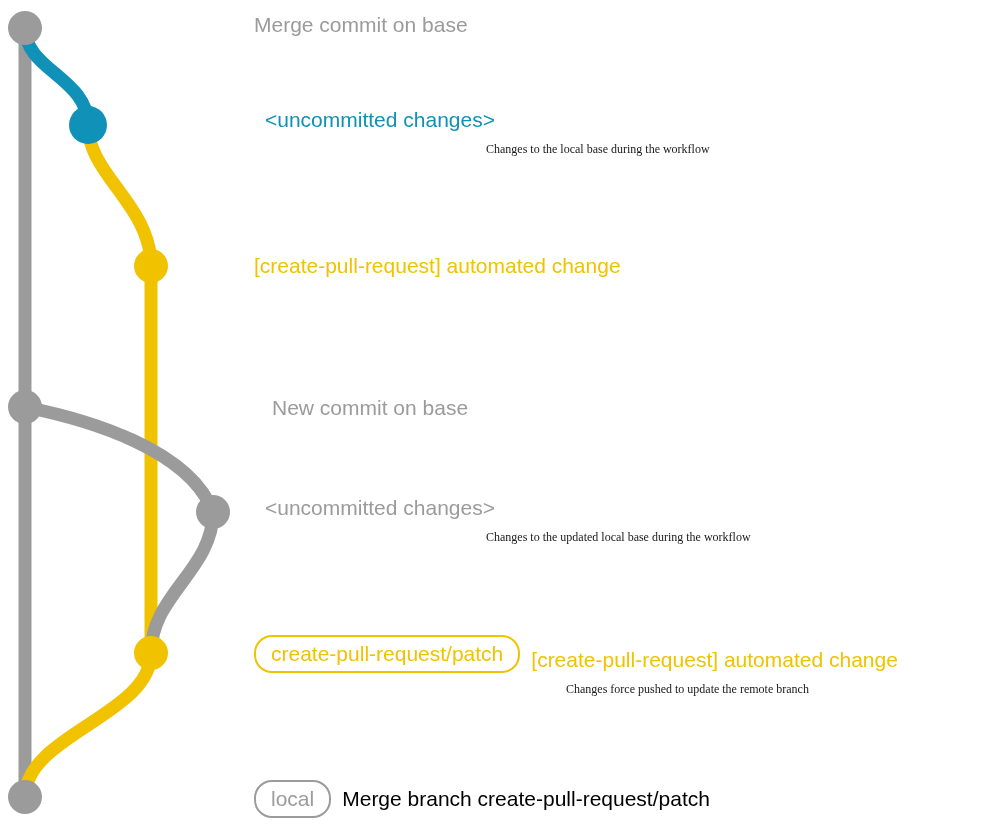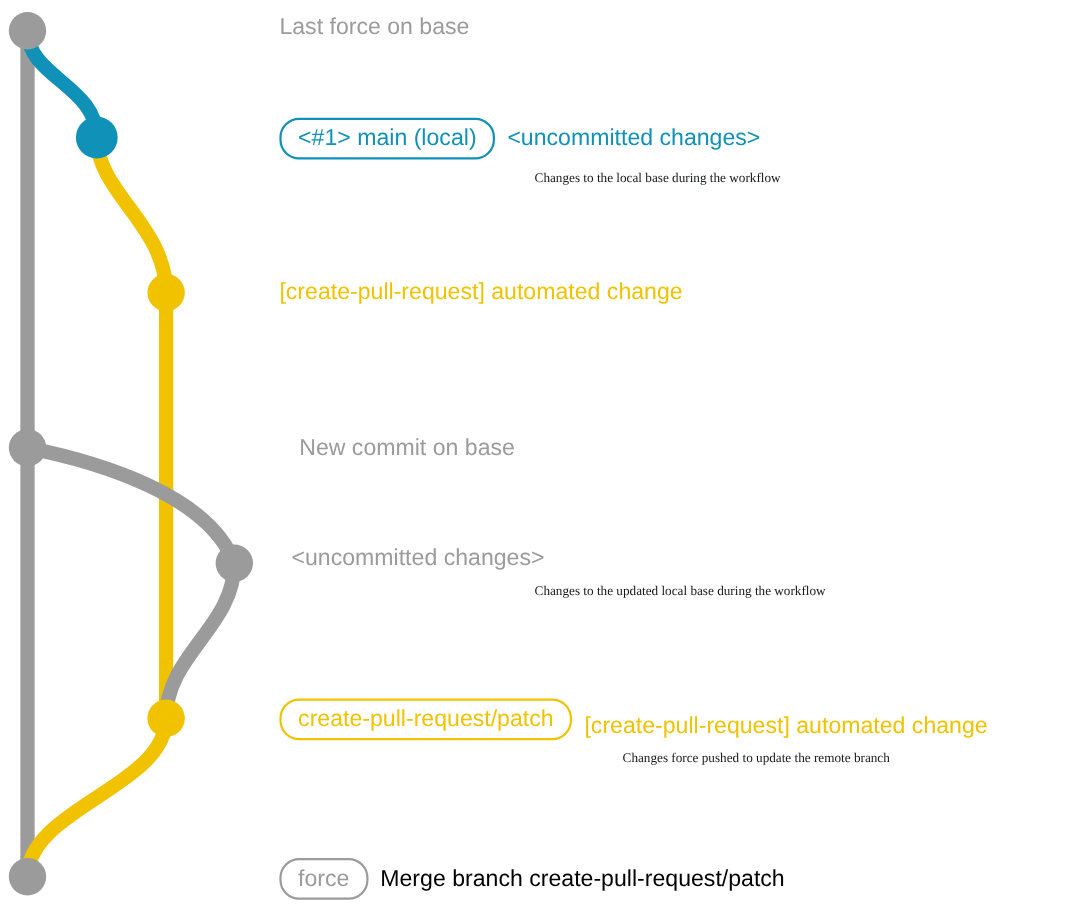--- a/index.html
+++ b/index.html
@@ -112,26 +112,25 @@
   <circle cx="151" cy="266" r="17" fill="#f0c200"></circle>
   <circle cx="25" cy="407" r="17" fill="#9b9b9b"></circle>
   <circle cx="213" cy="512" r="17" fill="#9b9b9b"></circle>
   <circle cx="151" cy="653" r="17" fill="#f0c200"></circle>
   <circle cx="25" cy="797" r="17" fill="#9b9b9b"></circle>
 </svg>
 
 <div id="annotations">
 
   <div class="row" style="left:254px; top:12px;">
-    <div class="heading gray">Last force on base</div>
+    <div class="heading gray">Merge commit on base</div>
   </div>
 
   <div class="row" style="left:254px; top:107px;">
     <div class="pill-row blue">
-      <span class="pill">&lt;#1&gt; main (local)</span>
       <span class="after">&lt;uncommitted changes&gt;</span>
     </div>
     <div class="caption" style="margin-left:232px; margin-top:5px;">Changes to the local base during the workflow</div>
   </div>
 
   <div class="row" style="left:254px; top:253px;">
     <div class="heading yellow">[create-pull-request] automated change</div>
   </div>
 
   <div class="row" style="left:272px; top:395px;">
@@ -148,18 +147,18 @@
   <div class="row" style="left:254px; top:635px;">
     <div class="pill-row yellow">
       <span class="pill">create-pull-request/patch</span>
       <span class="after">[create-pull-request] automated change</span>
     </div>
     <div class="caption" style="margin-left:312px; margin-top:5px;">Changes force pushed to update the remote branch</div>
   </div>
 
   <div class="row" style="left:254px; top:780px;">
     <div class="pill-row gray">
-      <span class="pill">force</span>
+      <span class="pill">local</span>
       <span class="after plain">Merge branch create-pull-request/patch</span>
     </div>
   </div>
 
 </div>
 
 </body></html>

